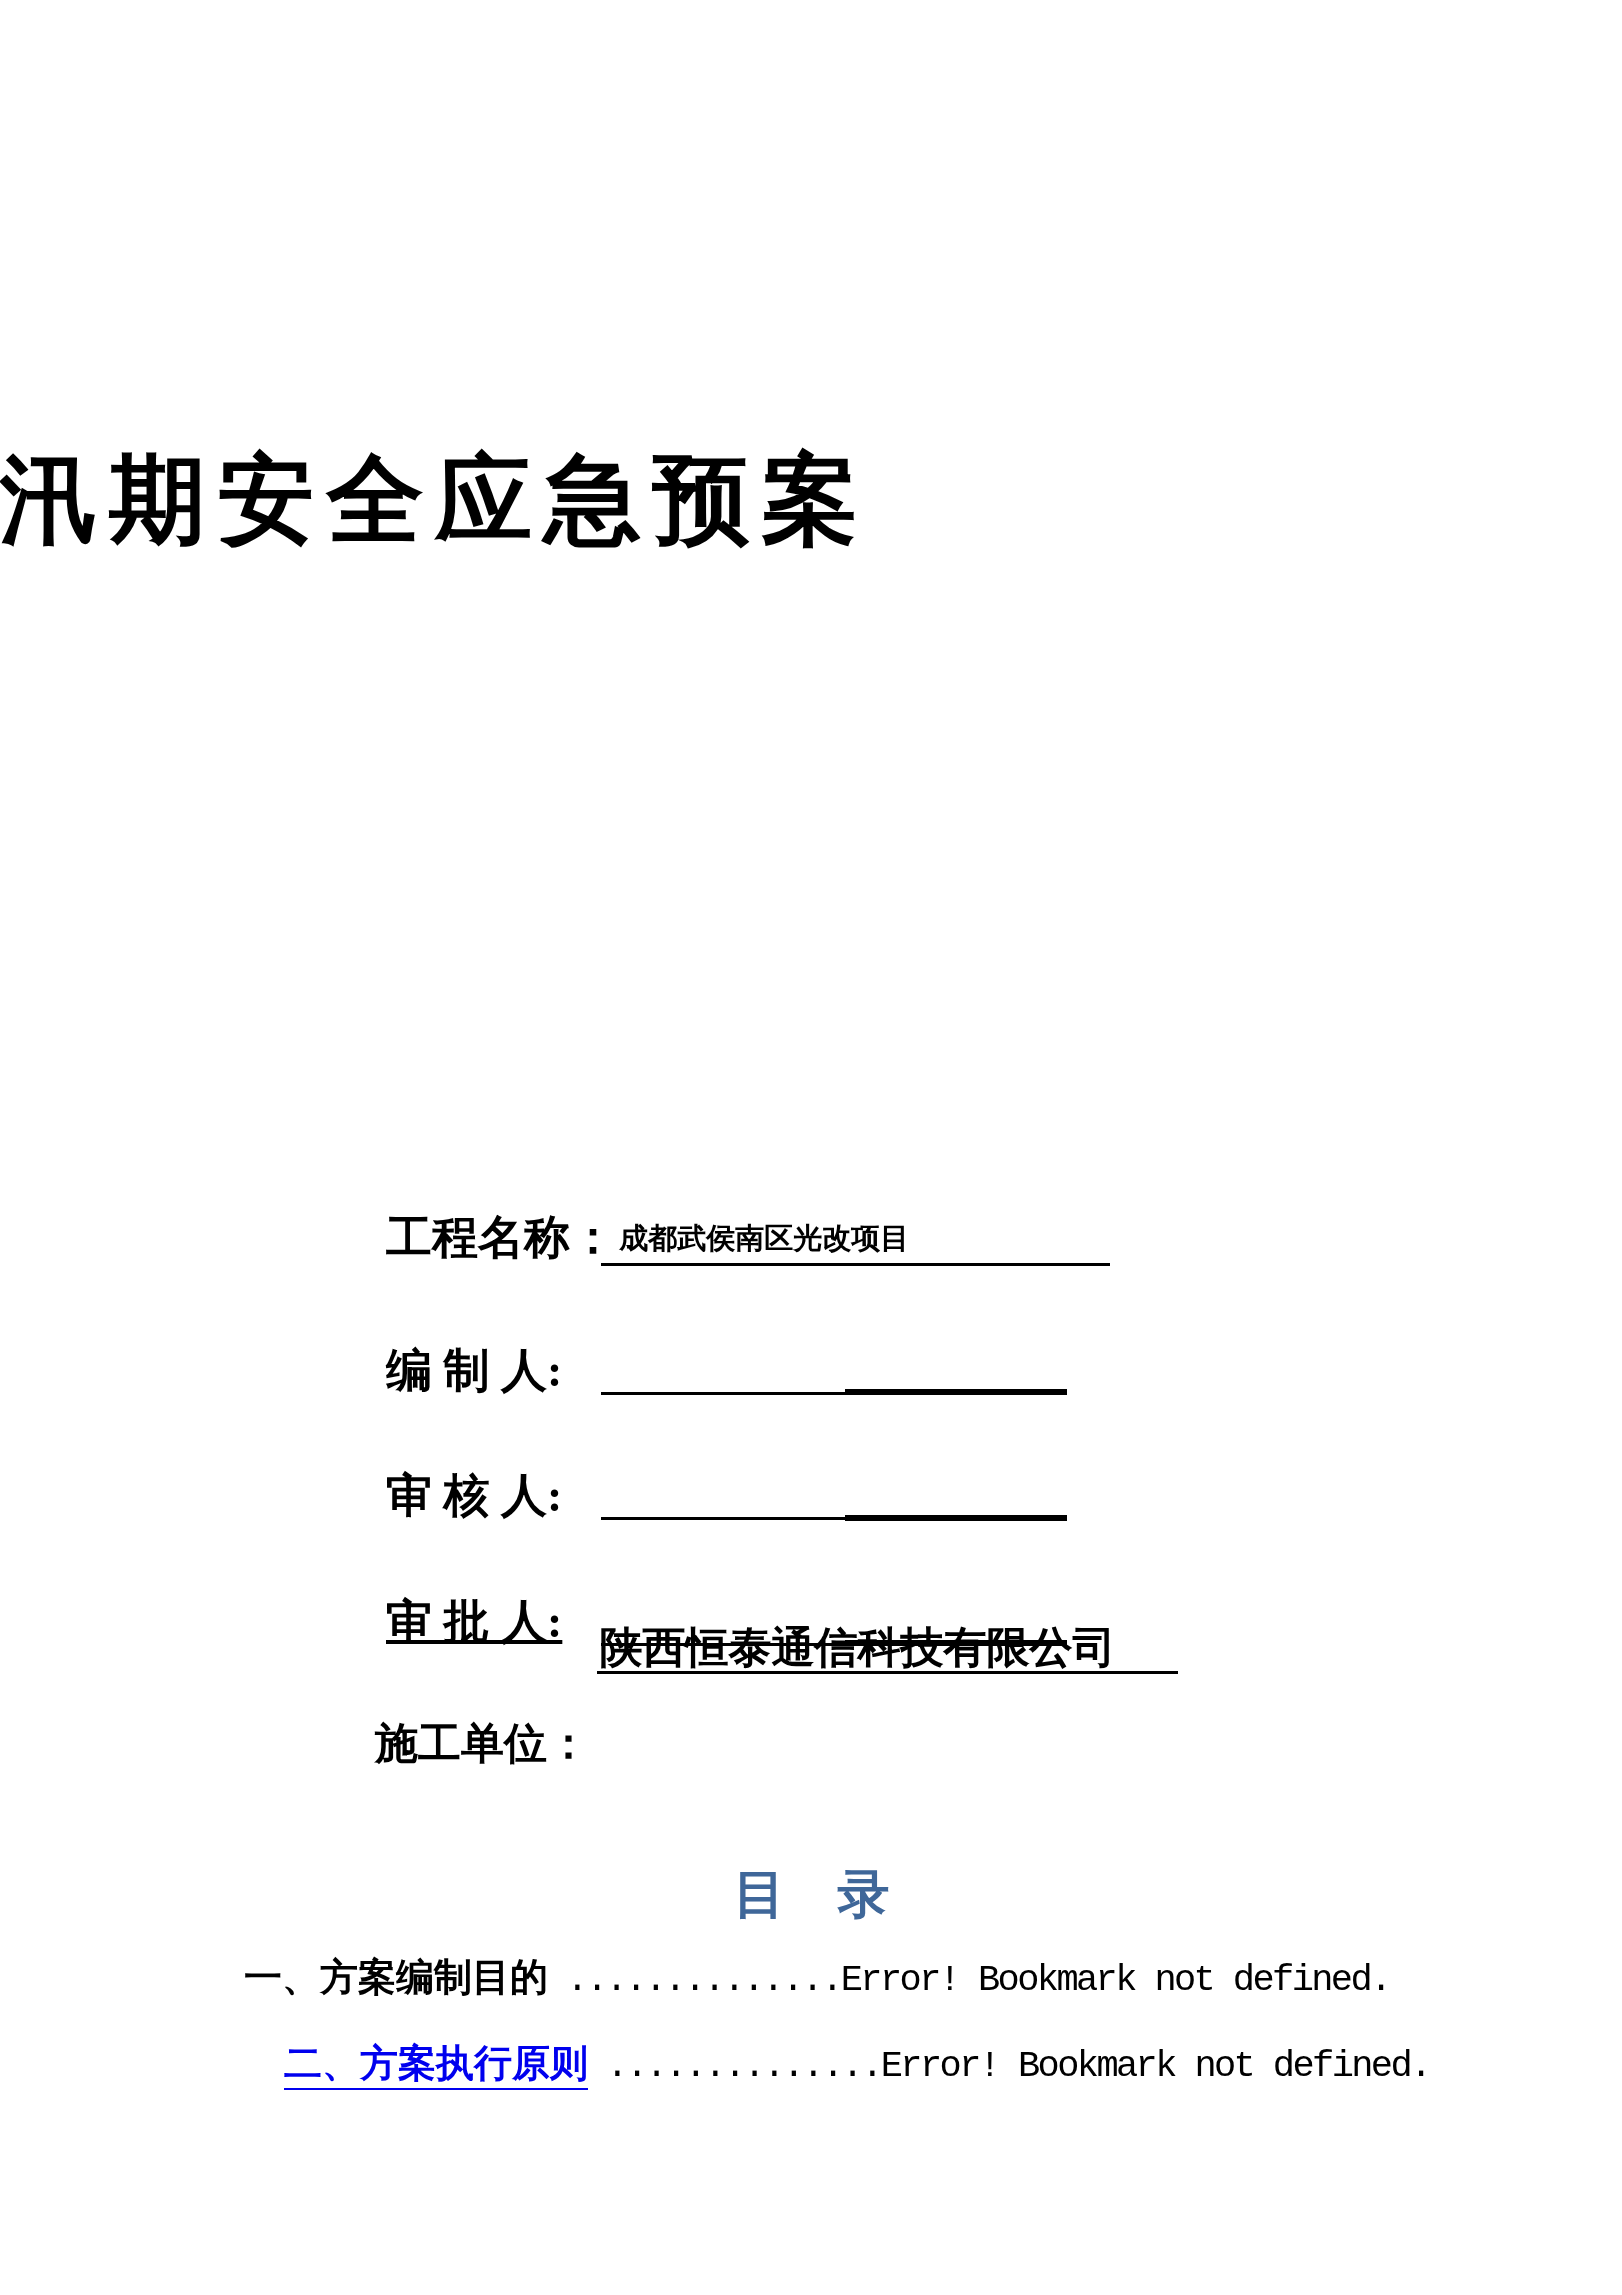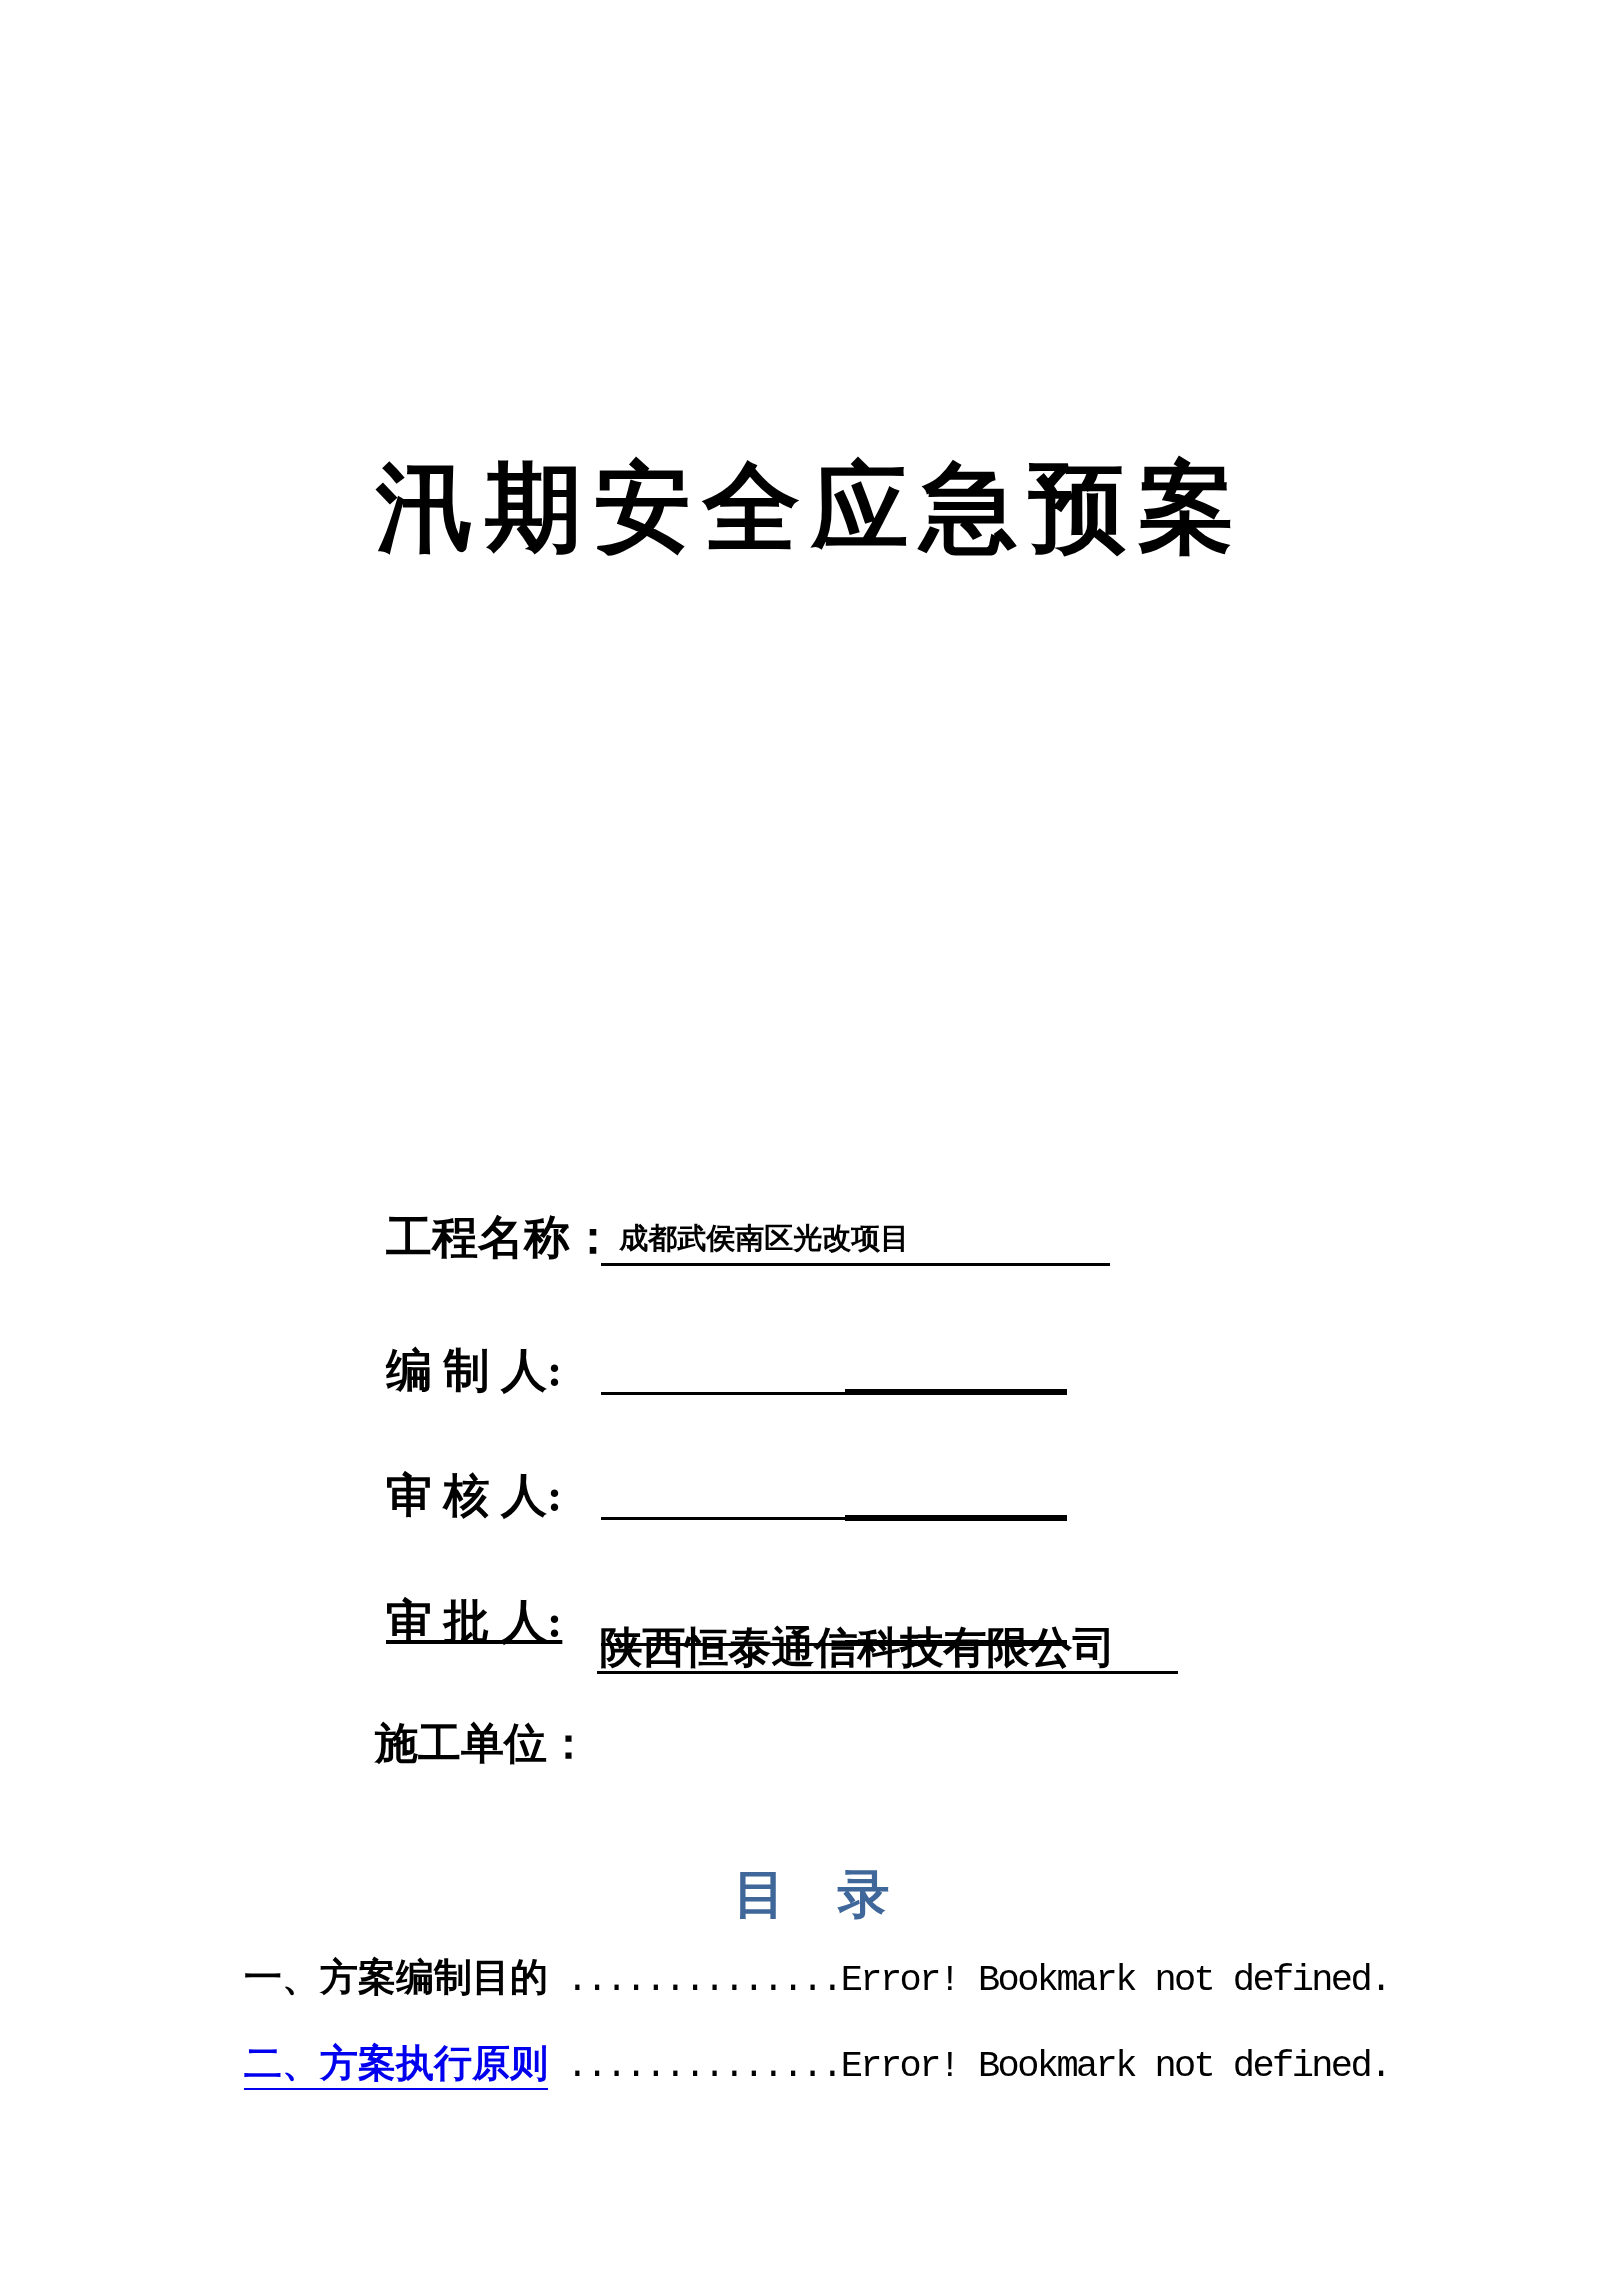--- a/index.html
+++ b/index.html
@@ -7,22 +7,22 @@
     position:relative;
     width:1623px;height:2295px;
     background:#ffffff;
     overflow:hidden;
     font-family:"Liberation Serif","DejaVu Serif",serif;
     color:#000000;
   }
   
   .doc-title{
     position:absolute;left:0;right:0;top:448px;
-    margin:8px;
-    text-align:center;
+    margin:0;
+    text-align:left;
     font-size:97px;line-height:105px;
     font-weight:bold;
     letter-spacing:11.8px;
     white-space:pre;
   }
   
   .field-label{
     position:absolute;
     font-size:46px;line-height:48px;
     font-weight:bold;
@@ -66,21 +66,21 @@
     font-weight:bold;
     color:#3f6799;
     white-space:pre;
     word-spacing:13px;
   }
   .toc-entry{
     position:absolute;left:244px;
     white-space:nowrap;
   }
   #toc-entry-1{top:1956px;}
-  #toc-entry-2{top:2042px;}
+  #toc-entry-2{top:2042px;margin-left:40px;}
   .toc-label{
     font-size:38px;line-height:43px;
     font-weight:bold;
     white-space:pre;
   }
   .toc-link{
     color:#0000ee;
     text-decoration:none;
     border-bottom:2.6px solid #0000ee;
     padding-bottom:3.9px;

